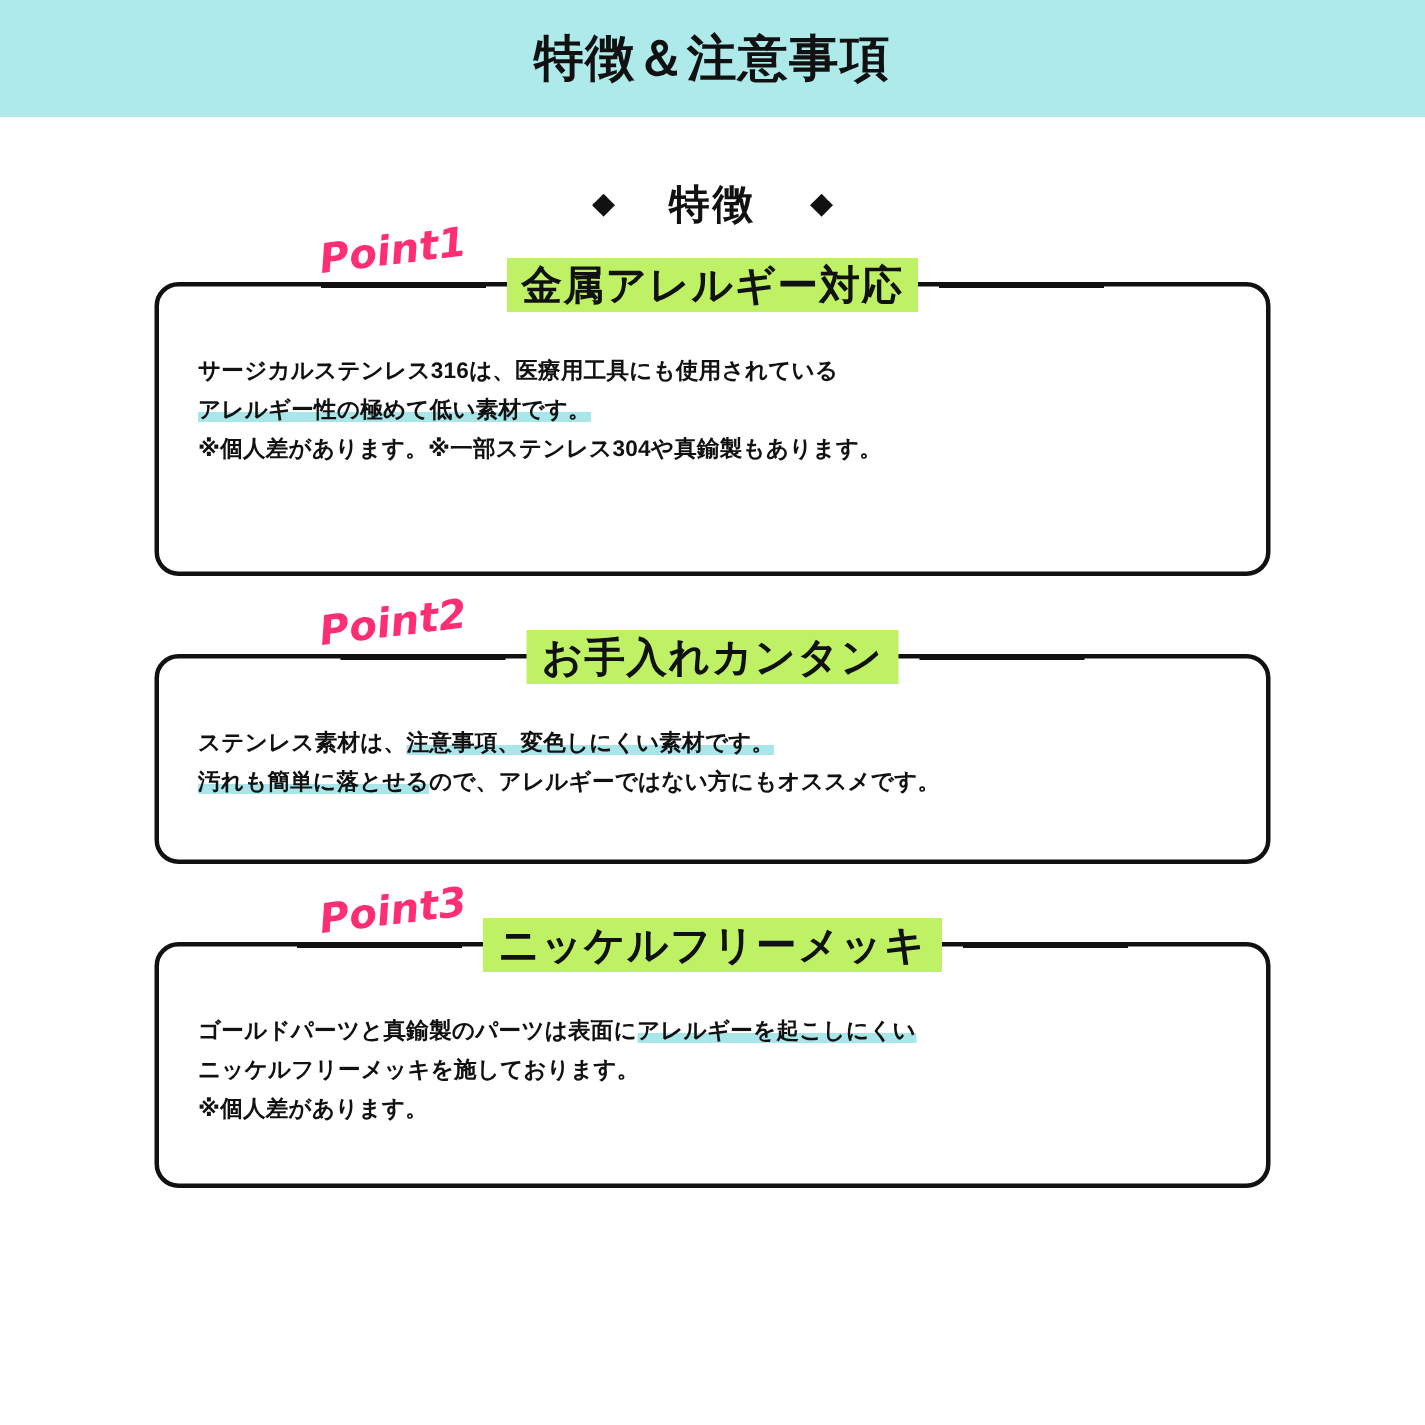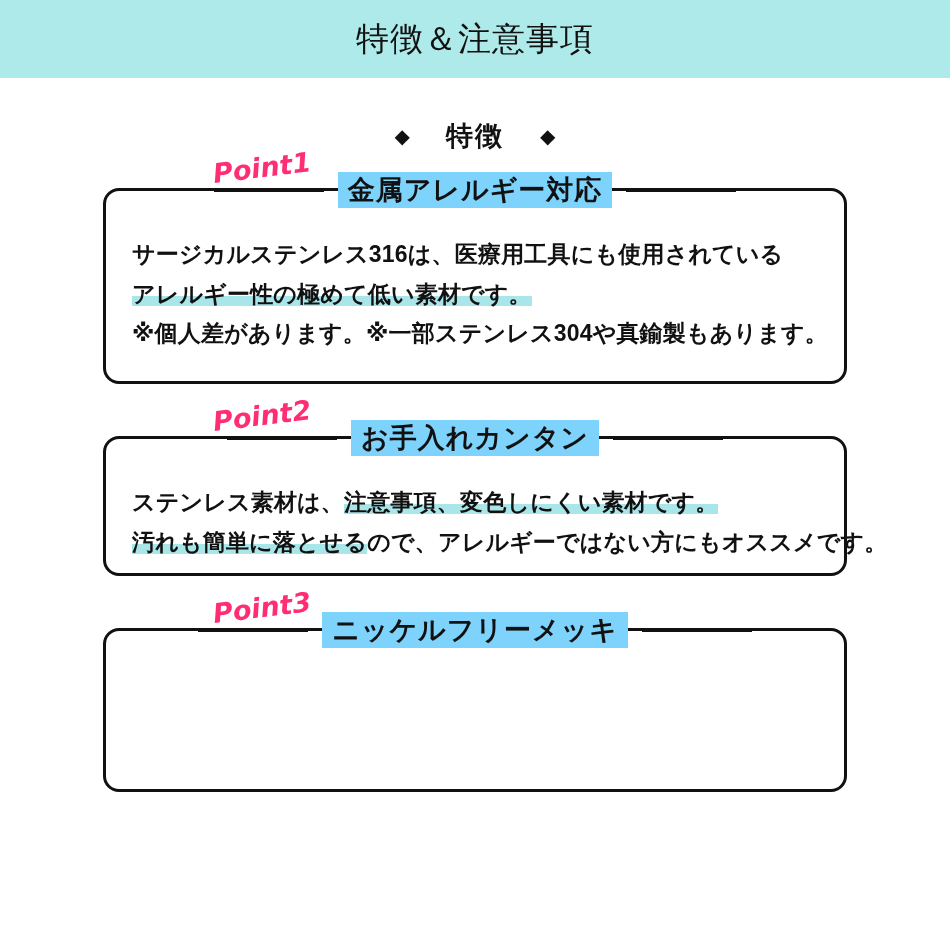--- a/index.html
+++ b/index.html
@@ -21,21 +21,21 @@
     width: 950px;
     height: 78px;
     background: #aeeaea;
     display: flex;
     align-items: center;
     justify-content: center;
     box-sizing: border-box;
   }
   .header-title {
     font-size: 33px;
-    font-weight: normal;
+    font-weight: bold;
     letter-spacing: 1px;
     color: #111111;
   }
 
   
   .section-label-row {
     margin-top: 40px;
     display: flex;
     align-items: center;
     justify-content: center;
@@ -98,31 +98,31 @@
     align-items: center;
     justify-content: center;
     gap: 14px;
   }
   .heading-rule {
     height: 3px;
     background: #111111;
     width: 110px;
   }
   .heading-text {
-    background: #7dd3fc;
+    background: #bef264;
     padding: 0 10px;
     font-size: 27px;
     font-weight: bold;
     letter-spacing: 1px;
     color: #111111;
     white-space: nowrap;
   }
 
   .card-body {
-    font-size: 23px;
+    font-size: 15px;
     line-height: 1.72;
     color: #111111;
     font-weight: 600;
     letter-spacing: 0.2px;
   }
   .card-body p {
     margin: 0;
     white-space: nowrap;
   }
   .hl {
@@ -194,16 +194,27 @@
   </div>
 
   <div class="point-block" id="point-3">
     <div class="point-badge">Point3</div>
     <div class="point-card">
       <div class="card-heading">
         <span class="heading-rule"></span>
         <span class="heading-text">ニッケルフリーメッキ</span>
         <span class="heading-rule"></span>
       </div>
+      <div class="card-body">
+        <p>
+          <span>ゴールドパーツと真鍮製のパーツは表面に</span><span class="hl">アレルギーを起こしにくい</span>
+        </p>
+        <p>
+          <span>ニッケルフリーメッキを施しております。</span>
+        </p>
+        <p>
+          <span>※個人差があります。</span>
+        </p>
+      </div>
     </div>
   </div>
 
 </div>
 
 </body></html>

